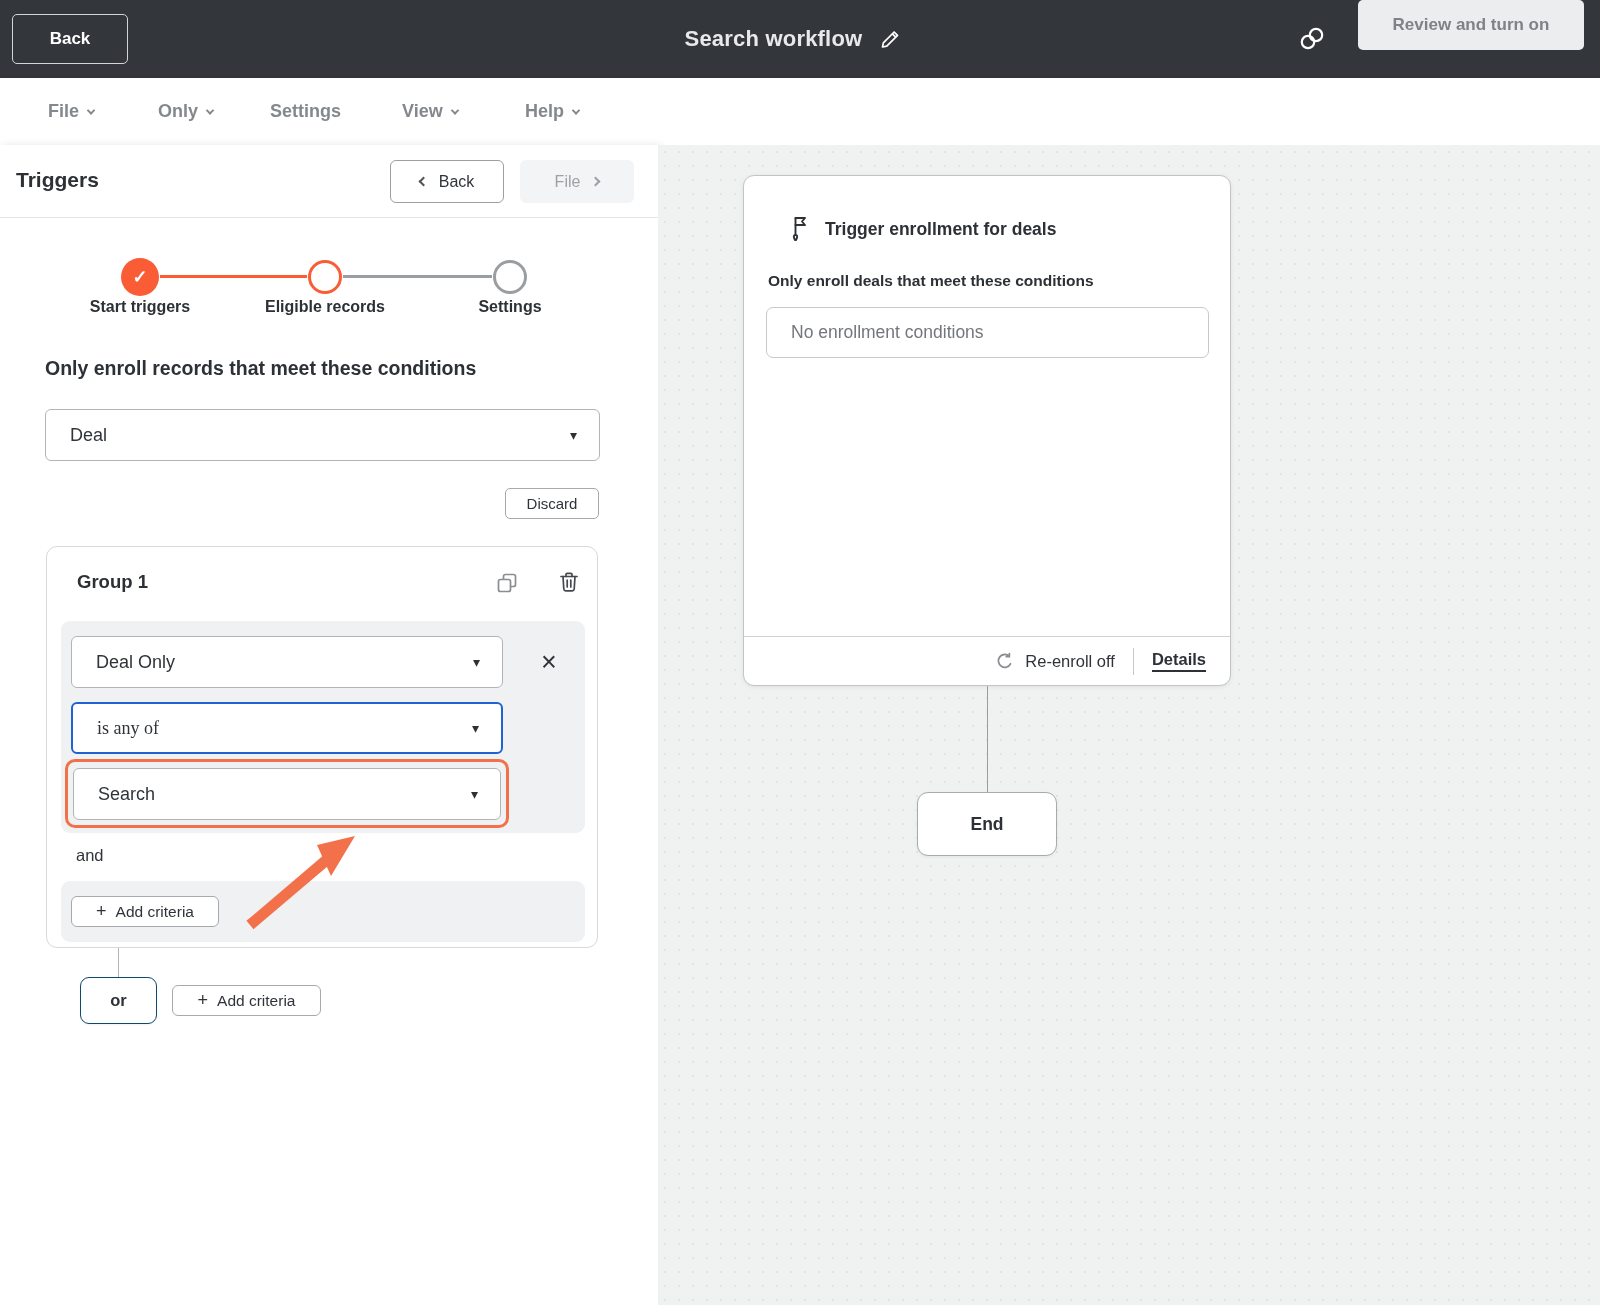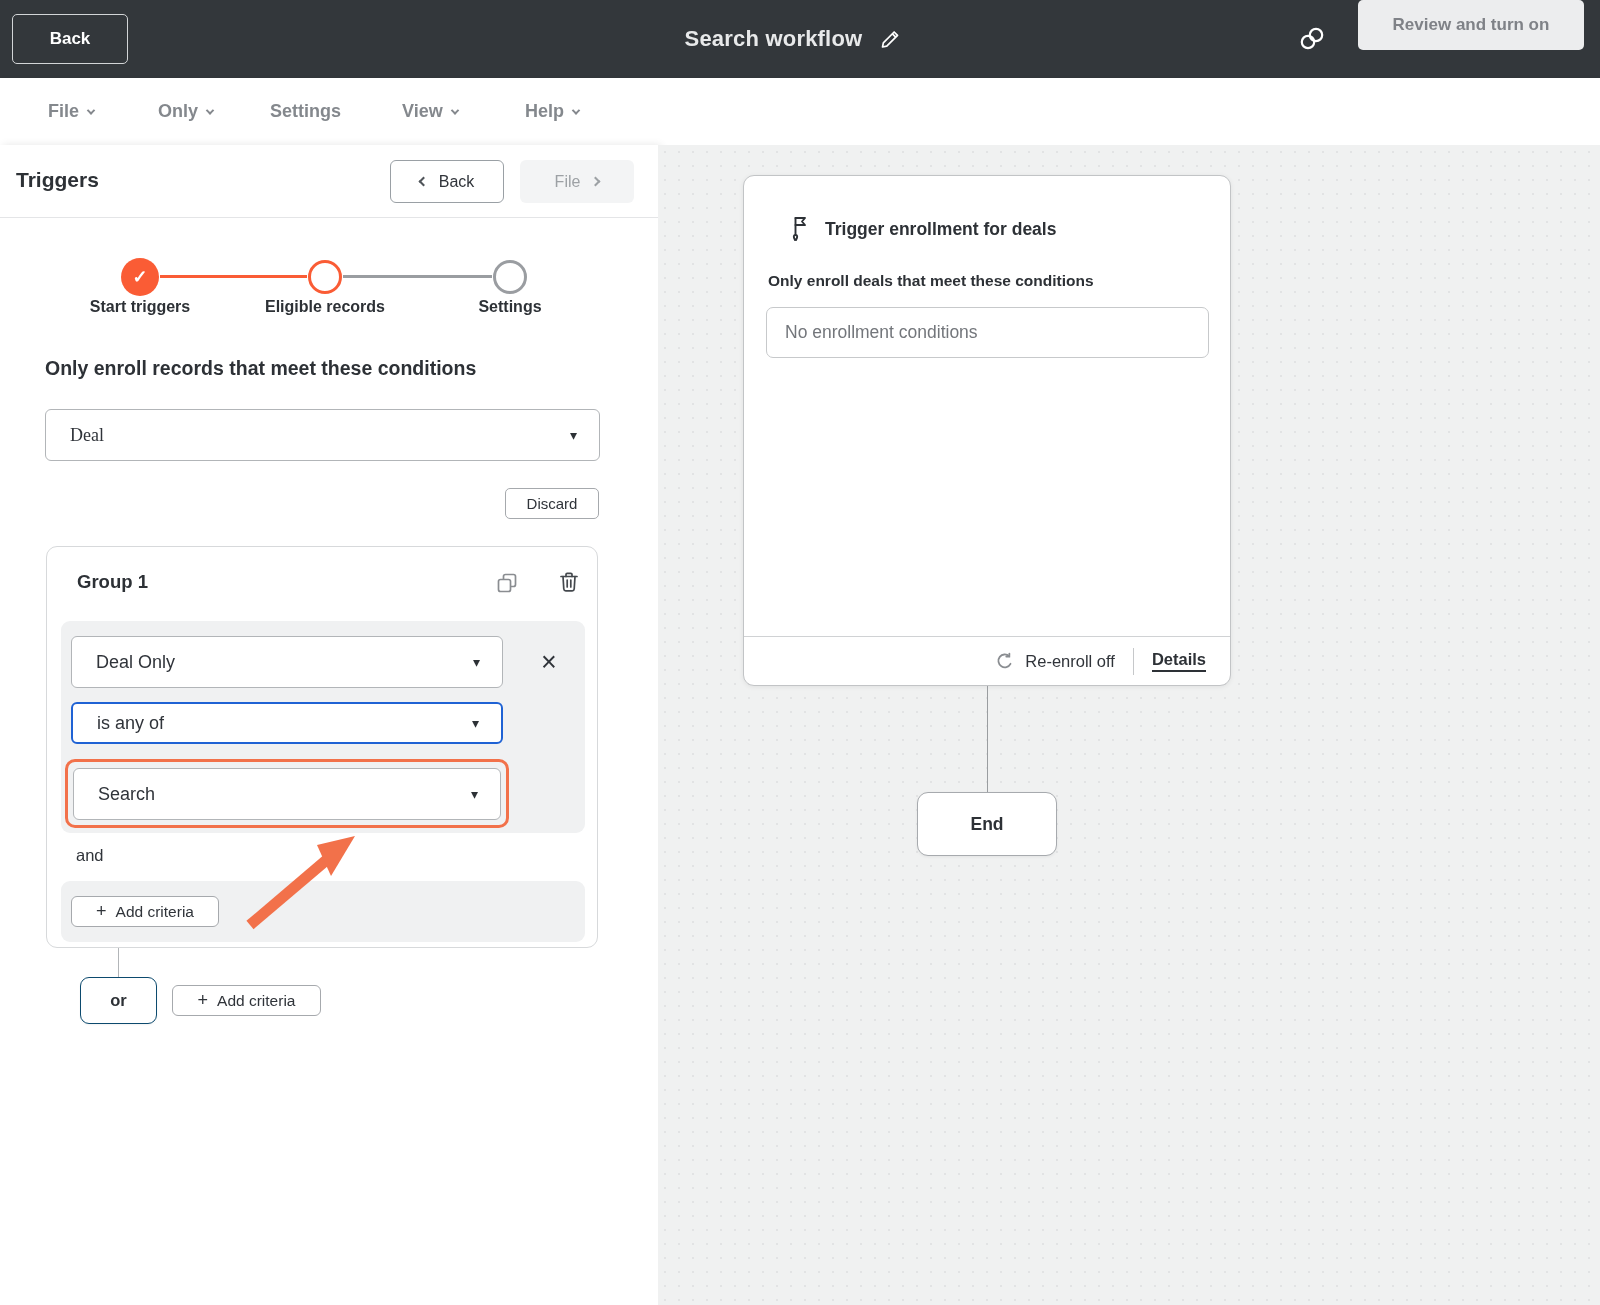--- a/index.html
+++ b/index.html
@@ -54,37 +54,37 @@
   .line-orange { left:160px; width:147px; background:#fa5c35; }
   .line-gray { left:343px; width:149px; background:#9a9da1; }
   .step-label { position:absolute; top:153px; width:160px; text-align:center; font-size:16px; font-weight:bold; color:#2d3136; }
 
   .cond-heading { position:absolute; left:45px; top:212px; width:540px; font-size:19.5px; font-weight:bold; color:#2d3136; }
 
   .sel { position:absolute; background:#fff; border:1px solid #b2b5b8; border-radius:6px; cursor:pointer; }
   .sel-label { position:absolute; left:24px; top:50%; transform:translateY(-50%); font-size:18px; color:#30343a; }
   .sel-caret { position:absolute; right:22px; top:50%; transform:translateY(-50%); font-size:14px; color:#2d3136; }
 
-  .object-sel { left:45px; top:264px; width:555px; height:52px;font-family:Liberation Serif, serif; }
+  .object-sel { left:45px; top:264px; width:555px; height:52px; }
   .discard-btn { position:absolute; left:505px; top:343px; width:94px; height:31px; background:#fff;
                  border:1px solid #a6a9ad; border-radius:5px; font-family:inherit; font-size:15px; color:#30343a; cursor:pointer; }
 
   
   .group-card { position:absolute; left:46px; top:401px; width:552px; height:402px;
                 border:1px solid #d7d9db; border-radius:11px; background:#fff; }
   .group-title { position:absolute; left:30px; top:24px; font-size:18.5px; font-weight:bold; color:#2d3136; }
   .g-copy { position:absolute; left:448px; top:24px; }
   .g-trash { position:absolute; left:510px; top:23px; }
   .gray-box { position:absolute; left:14px; background:#f0f1f2; border-radius:9px; }
   .gbox1 { top:74px; width:524px; height:212px; }
   .gbox2 { top:334px; width:524px; height:61px; }
   .sel-prop { left:24px; top:89px; width:432px; height:52px; }
   .close-x { position:absolute; left:487px; top:93px; width:30px; height:44px; font-size:27px; color:#30343a;
              display:flex; align-items:center; justify-content:center; cursor:pointer; font-weight:normal; }
-  .sel-op { left:24px; top:155px; width:432px; height:42px; border:2px solid #1f62d4; }
+  .sel-op { left:24px; top:155px; width:432px; height:52px; border:2px solid #1f62d4;font-family:Liberation Serif, serif; }
   .hl-ring { position:absolute; left:18px; top:212px; width:444px; height:69px;
              border:3px solid #f2714a; border-radius:10px; pointer-events:none; }
   .sel-val { left:26px; top:221px; width:428px; height:52px; }
   .and-label { position:absolute; left:29px; top:299px; font-size:16.5px; color:#30343a; }
   .add-crit { position:absolute; background:#fff; border:1px solid #a6a9ad; border-radius:6px;
               font-family:inherit; font-size:15.5px; color:#30343a; cursor:pointer;
               display:flex; align-items:center; justify-content:center; gap:9px; }
   .add-crit-1 { left:24px; top:349px; width:148px; height:31px; }
   .plus { font-size:18px; font-weight:normal; line-height:1; position:relative; top:-1px; }
 
@@ -98,21 +98,21 @@
 
   
   .canvas { position:absolute; left:658px; top:145px; width:942px; height:1160px; background:#f0f1f1;
             background-image:radial-gradient(circle, #e2e3e4 1px, rgba(0,0,0,0) 1.3px); background-size:14px 14px; }
   .trigger-card { position:absolute; left:85px; top:30px; width:488px; height:511px; background:#fff;
                   border:1px solid #c2c4c6; border-radius:11px; box-shadow:0 1px 5px rgba(0,0,0,.07); cursor:pointer; }
   .tc-title-row { position:absolute; left:40px; top:38px; display:flex; align-items:center; gap:13px; }
   .tc-title { font-size:17.5px; font-weight:bold; color:#2d3136; }
   .tc-subtitle { position:absolute; left:24px; top:96px; font-size:15.5px; font-weight:bold; color:#2d3136; }
   .tc-cond-box { position:absolute; left:22px; top:131px; width:443px; height:51px; border:1px solid #c7c9cb;
-                 border-radius:7px; display:flex; align-items:center; padding-left:18px;
+                 border-radius:7px; display:flex; align-items:center; padding-left:24px;
                  font-size:17.5px; color:#73767b; }
   .tc-footer { position:absolute; left:0; bottom:0; width:100%; height:49px; border-top:1px solid #d0d2d4;
                display:flex; align-items:center; justify-content:flex-end; padding-right:24px; }
   .tc-reenroll { display:flex; align-items:center; gap:10px; font-size:16.5px; color:#30343a; cursor:pointer; }
   .tc-div { width:1px; height:27px; background:#c6c8ca; margin:0 18px; }
   .tc-details { font-size:16.5px; font-weight:bold; color:#2d3136; border-bottom:2px solid #2d3136;
                 padding-bottom:1px; cursor:pointer; }
   .c-connector { position:absolute; left:329px; top:541px; width:1px; height:106px; background:#9a9da0; }
   .end-node { position:absolute; left:259px; top:647px; width:140px; height:64px; background:#fff;
               border:1px solid #a7aaae; border-radius:11px; display:flex; align-items:center; justify-content:center;

